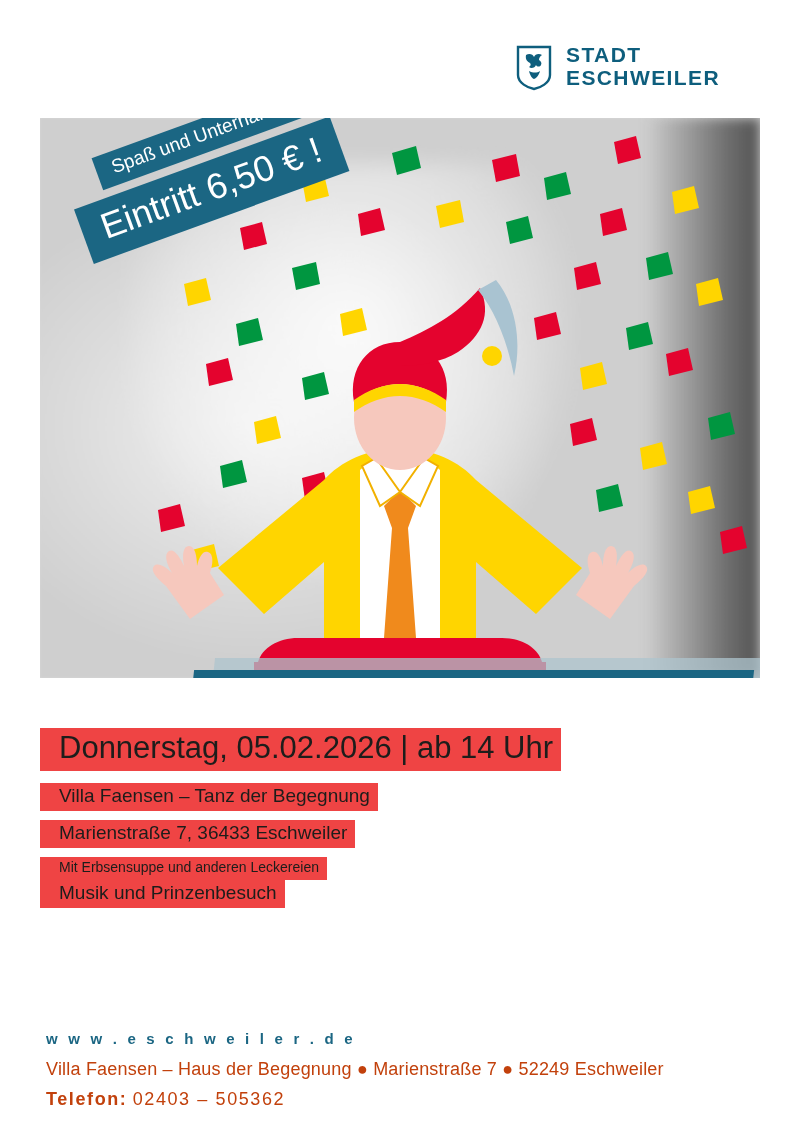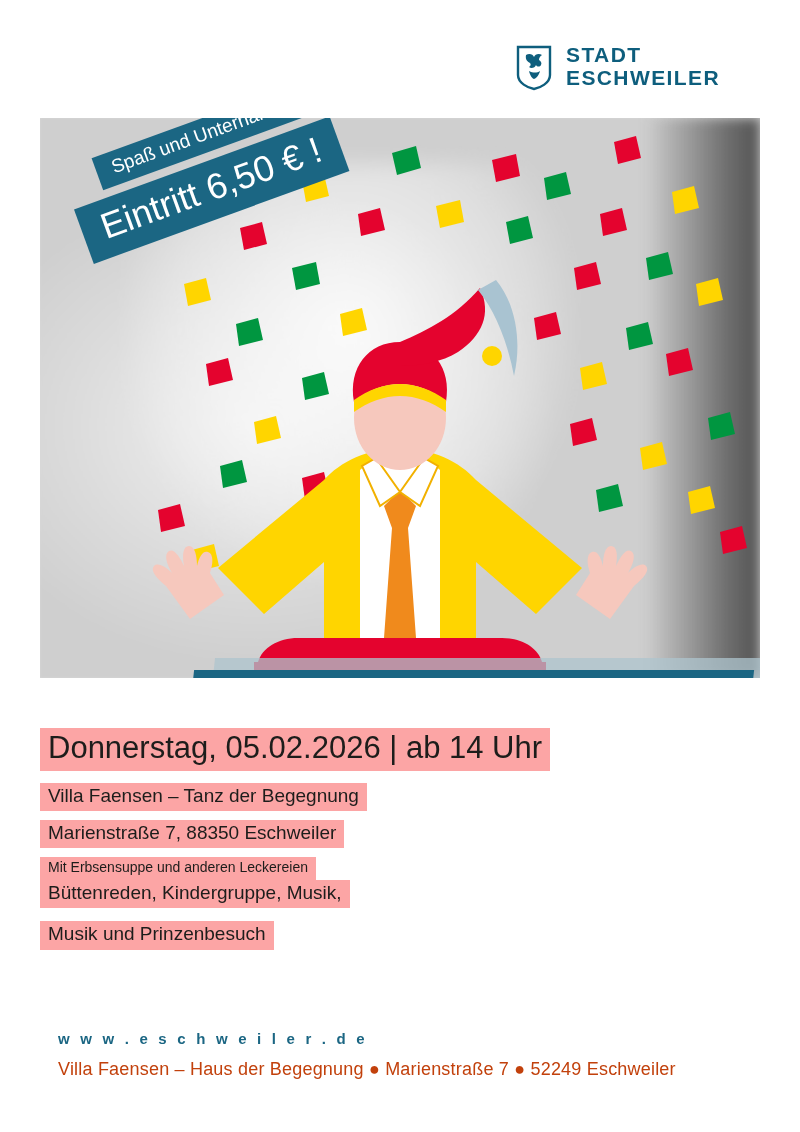--- a/index.html
+++ b/index.html
@@ -133,22 +133,22 @@
 
   
   .info {
     position: absolute;
     left: 40px;
     top: 728px;
     width: 720px;
   }
   .hl {
     display: inline-block;
-    background: #fca5a5;
-    padding: 2px 8px 4px 8px;
+    background: #ef4444;
+    padding: 2px 8px 4px 19px;
     line-height: 1.18;
   }
   .line-date {
     font-size: 31px;
     margin-bottom: 12px;
   }
   .line-lg {
     font-size: 19px;
     margin-bottom: 9px;
   }
@@ -156,21 +156,21 @@
     font-size: 14px;
   }
   .line-prog {
     font-size: 19px;
     margin-bottom: 13px;
   }
 
   
   .footer {
     position: absolute;
-    left: 58px;
+    left: 46px;
     top: 1030px;
     width: 720px;
   }
   .footer-url {
     color: #1b6683;
     font-weight: bold;
     font-size: 15px;
     letter-spacing: 3.2px;
     margin-bottom: 12px;
   }
@@ -293,29 +293,30 @@
 </div>
 
 <div class="info">
   <div class="line-date">
     <span class="hl">Donnerstag, 05.02.2026 | ab 14 Uhr</span>
   </div>
   <div class="line-lg">
     <span class="hl">Villa Faensen – Tanz der Begegnung</span>
   </div>
   <div class="line-lg">
-    <span class="hl">Marienstraße 7, 88350 Eschweiler</span>
+    <span class="hl">Marienstraße 7, 36433 Eschweiler</span>
   </div>
   <div class="line-sm">
     <span class="hl">Mit Erbsensuppe und anderen Leckereien</span>
-  </div>
-  <div class="line-prog">
-    <span class="hl">Büttenreden, Kindergruppe, Musik,</span>
   </div>
   <div class="line-prog">
     <span class="hl">Musik und Prinzenbesuch</span>
   </div>
 </div>
 
 <div class="footer">
   <div class="footer-url">w w w . e s c h w e i l e r . d e</div>
   <div class="footer-line">Villa Faensen – Haus der Begegnung ● Marienstraße 7 ● 52249 Eschweiler</div>
+  <div class="footer-line footer-tel">
+    <b>Telefon:</b>
+    <span>02403 – 505362</span>
+  </div>
 </div>
 
 </body></html>

